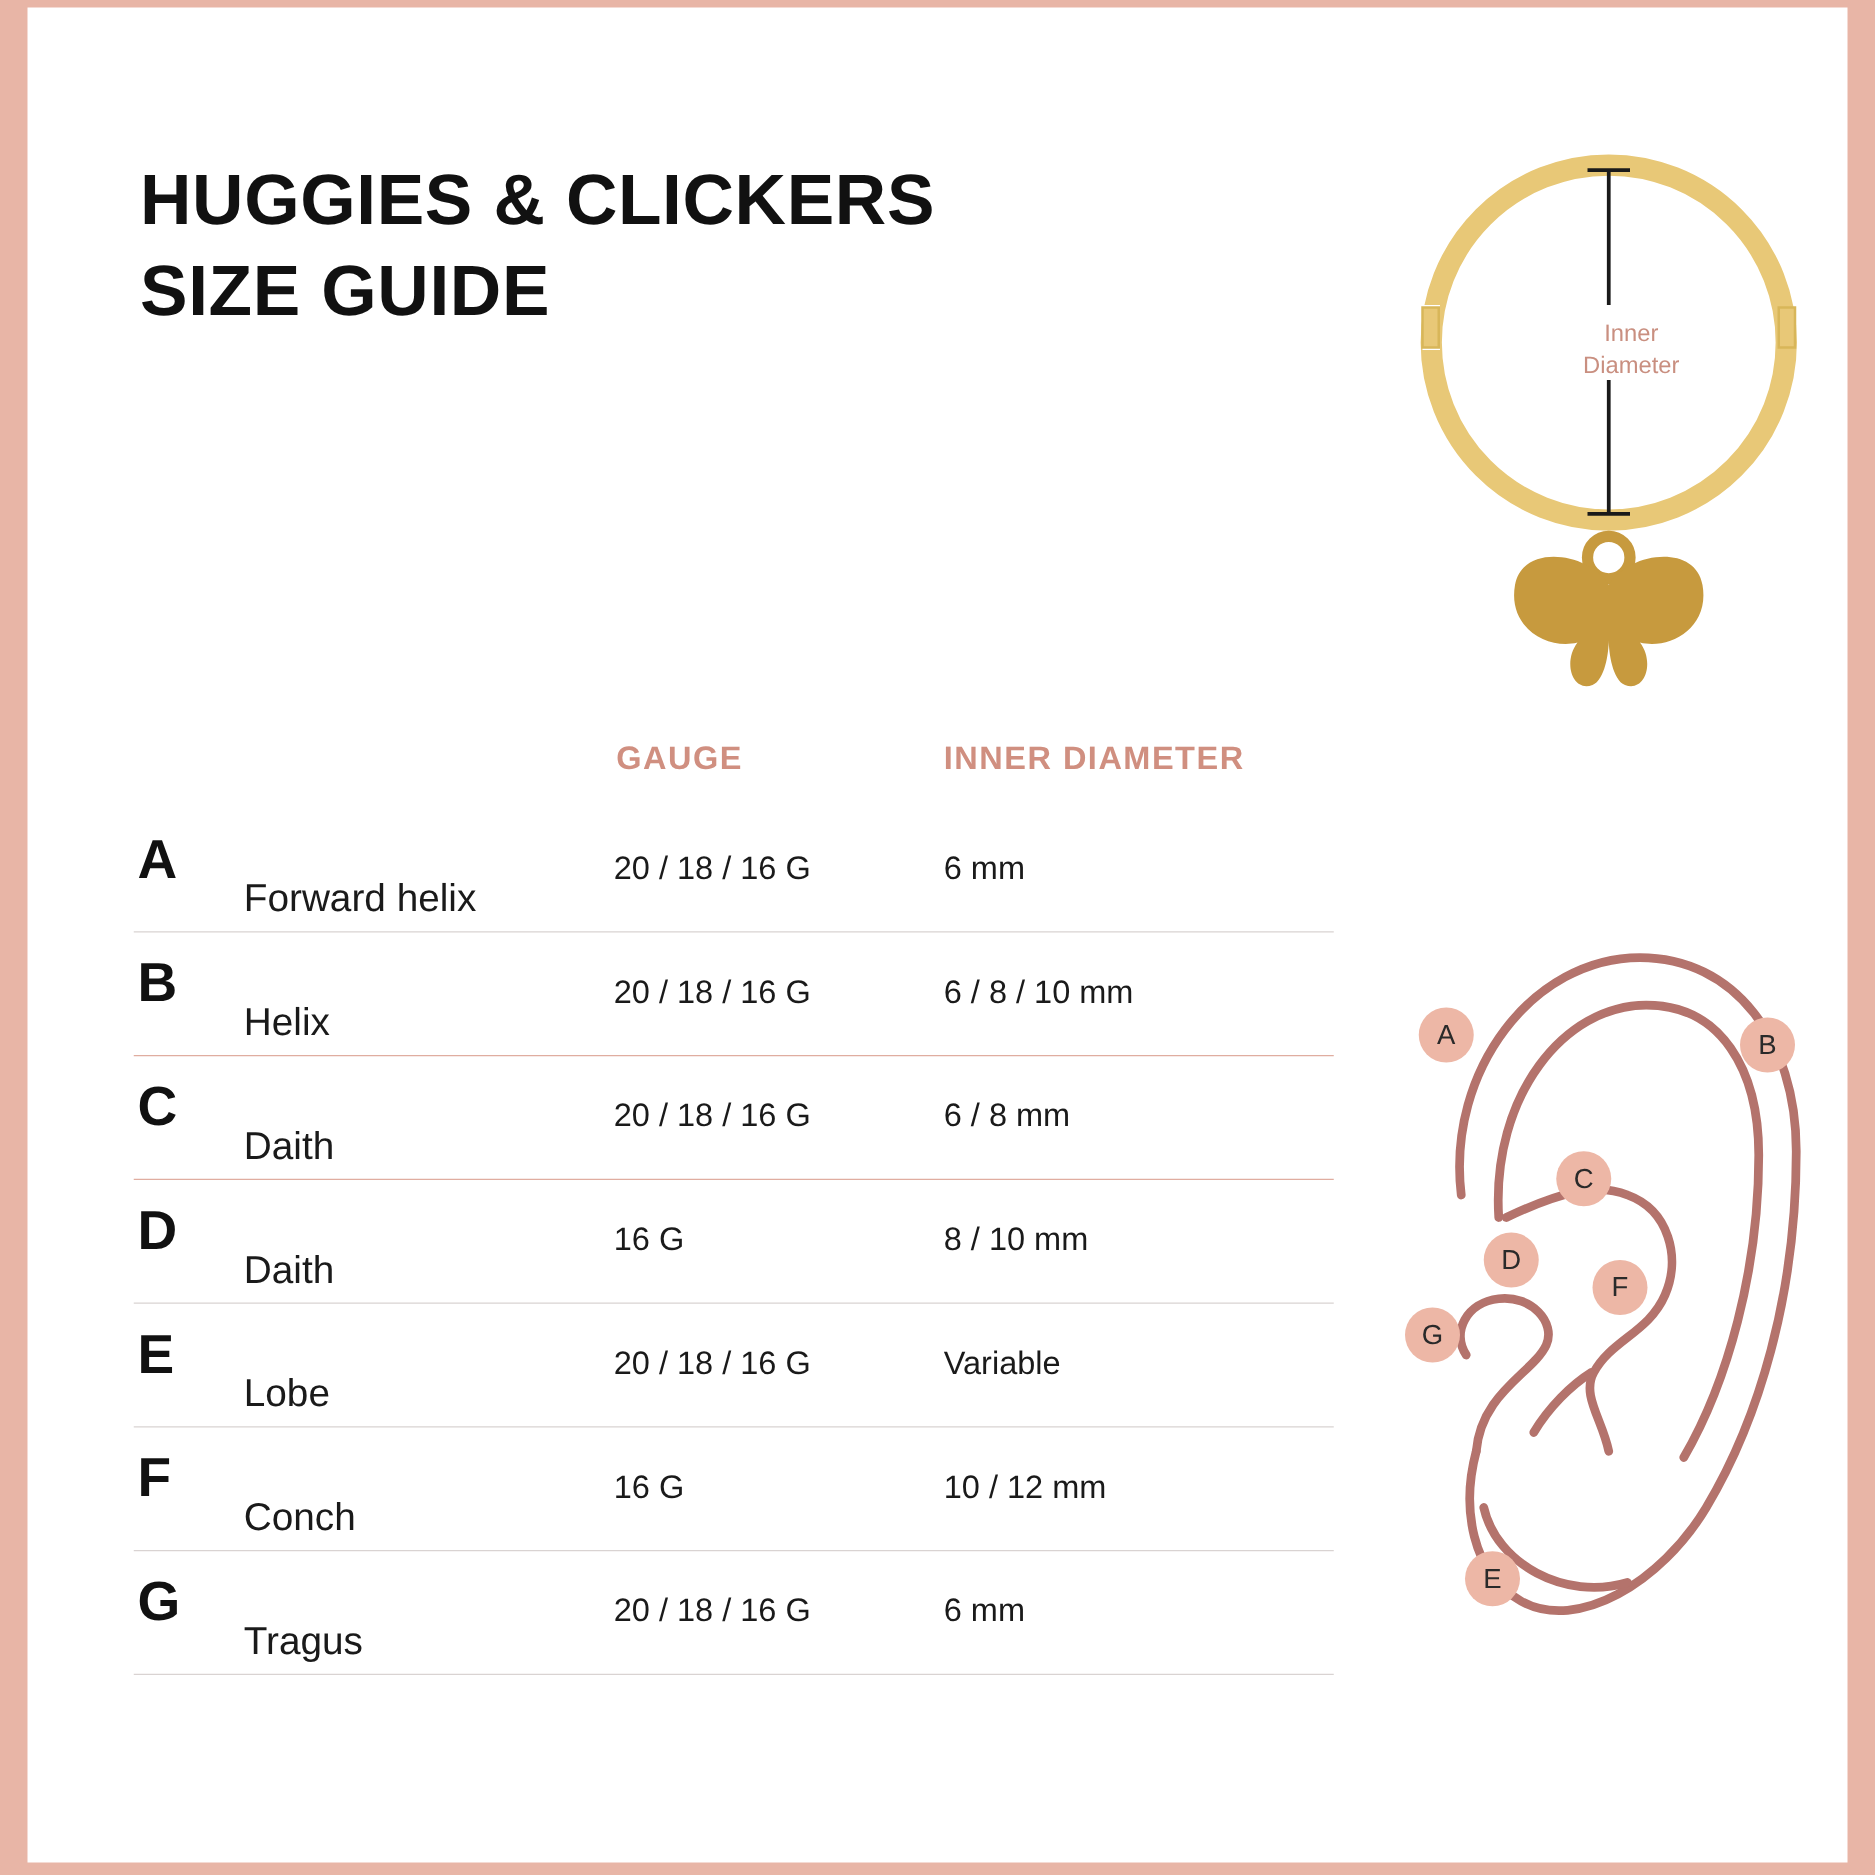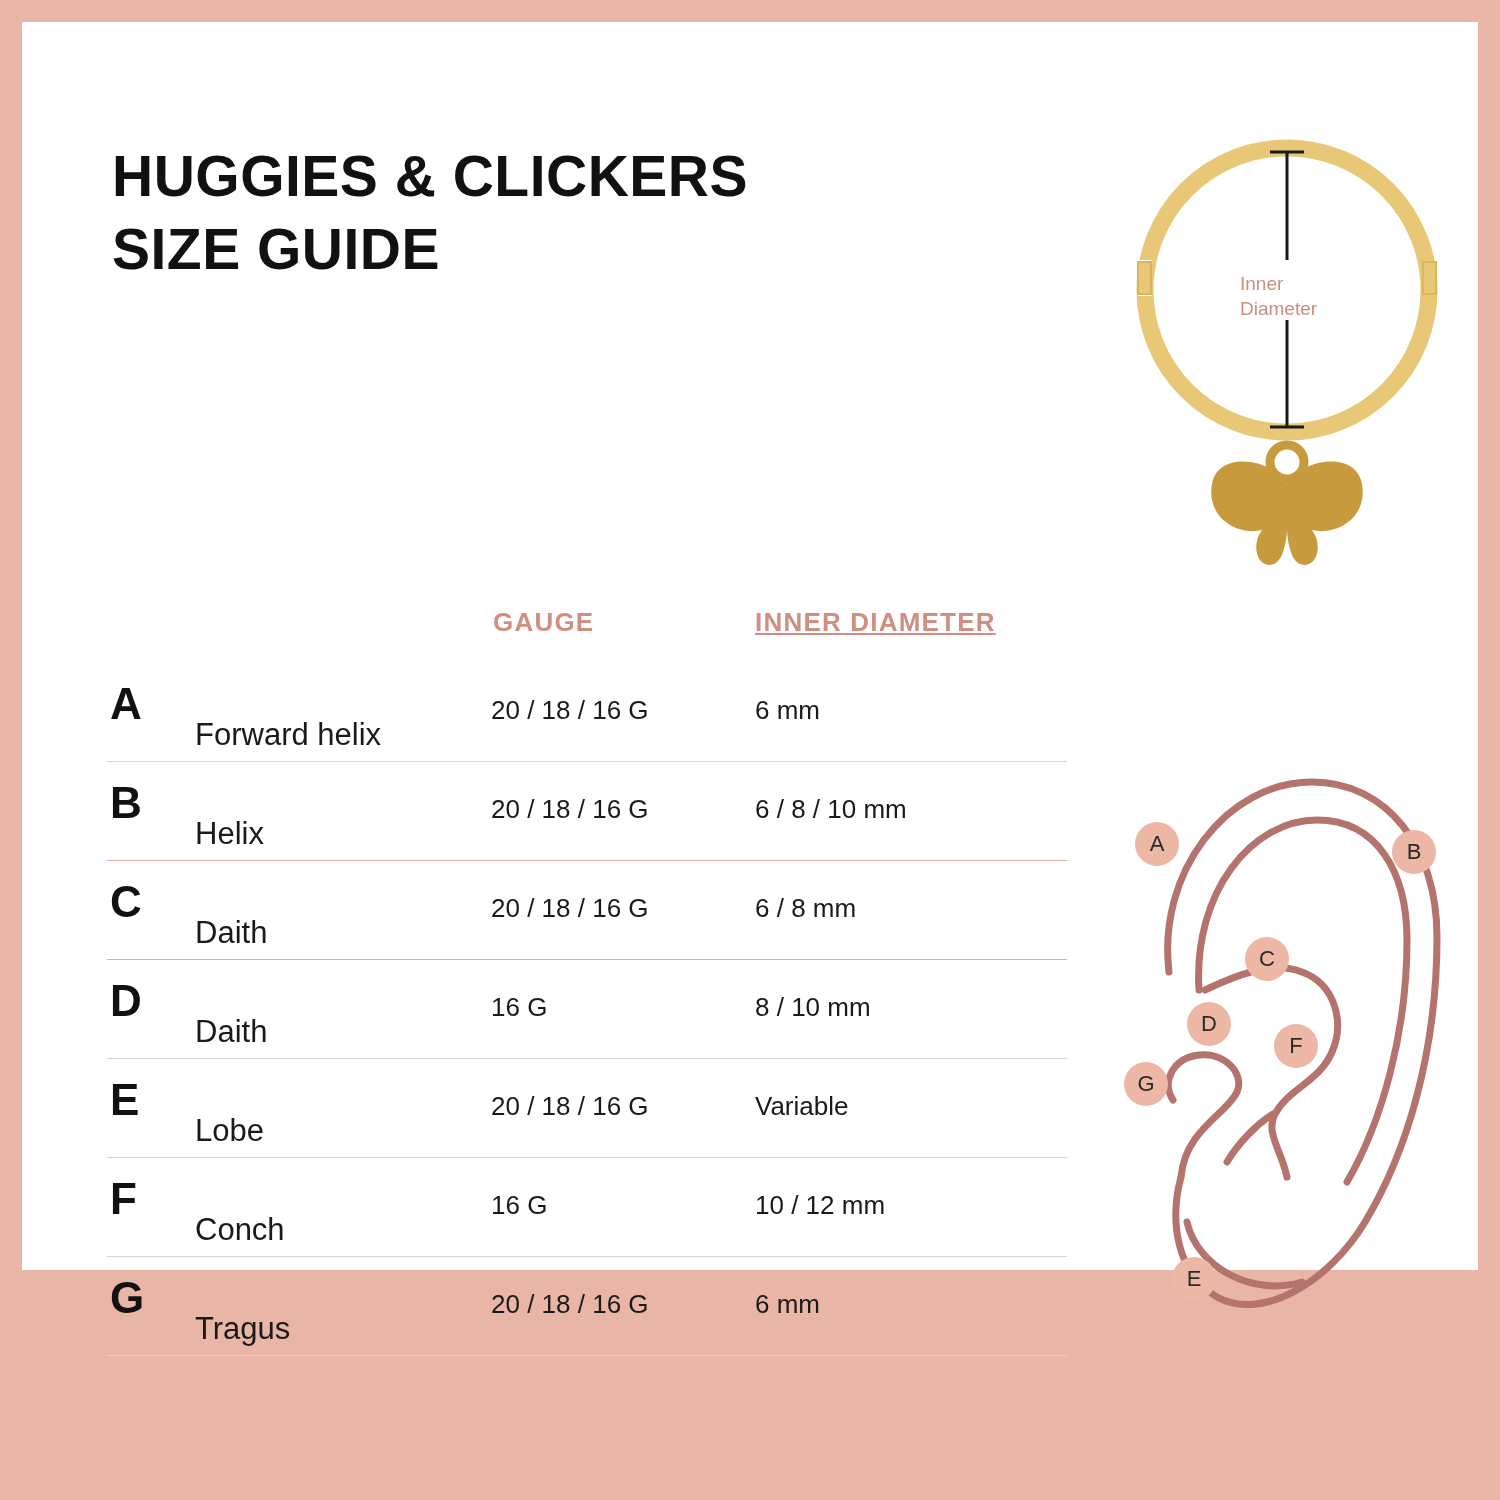--- a/index.html
+++ b/index.html
@@ -9,23 +9,23 @@
   body {
     width: 1500px;
     height: 1500px;
     background: #e8b5a6;
     font-family: "Liberation Sans", sans-serif;
     overflow: hidden;
   }
   .frame {
     position: absolute;
     left: 22px;
-    top: 22px;
+    top: 6px;
     width: 1456px;
-    height: 1248px;
+    height: 1484px;
     background: #ffffff;
   }
   .title {
     position: absolute;
     left: 90px;
     top: 118px;
     width: 820px;
     font-size: 57px;
     font-weight: bold;
     line-height: 1.28;
@@ -48,20 +48,21 @@
     left: 1100px;
     top: 110px;
     width: 330px;
     height: 460px;
   }
   .inner-dia-label {
     position: absolute;
     left: 118px;
     top: 140px;
     width: 130px;
+    text-align: center;
     font-size: 19px;
     line-height: 1.3;
     color: #c98f80;
   }
 
   
   .table {
     position: absolute;
     left: 85px;
     top: 575px;
@@ -74,21 +75,21 @@
   .thead .th {
     position: absolute;
     top: 10px;
     font-size: 26px;
     font-weight: bold;
     letter-spacing: 1.2px;
     color: #d08f80;
     text-align: center;
   }
   .th-gauge { left: 386px; }
-  .th-id { left: 648px; text-decoration: underline; }
+  .th-id { left: 648px; }
 
   .row {
     position: relative;
     height: 98px;
     border-bottom: 1px solid #d9d3d2;
   }
   .row.accent { border-bottom: 1px solid #e0ada0; }
   .row .letter {
     position: absolute;
     left: 3px;

